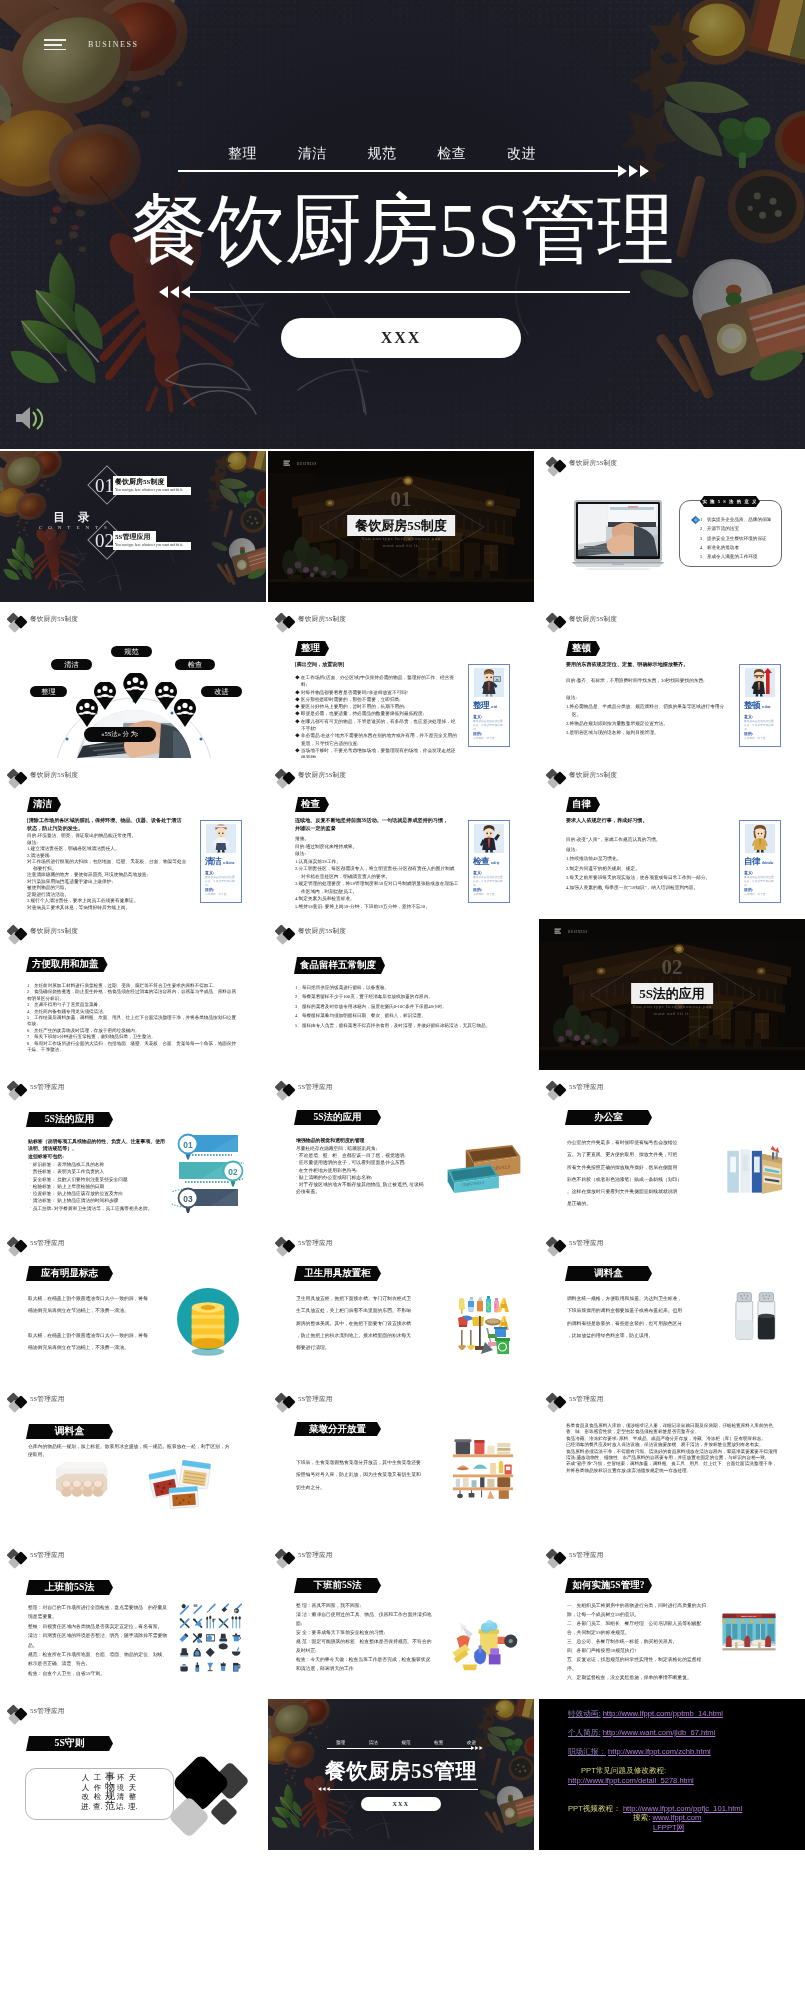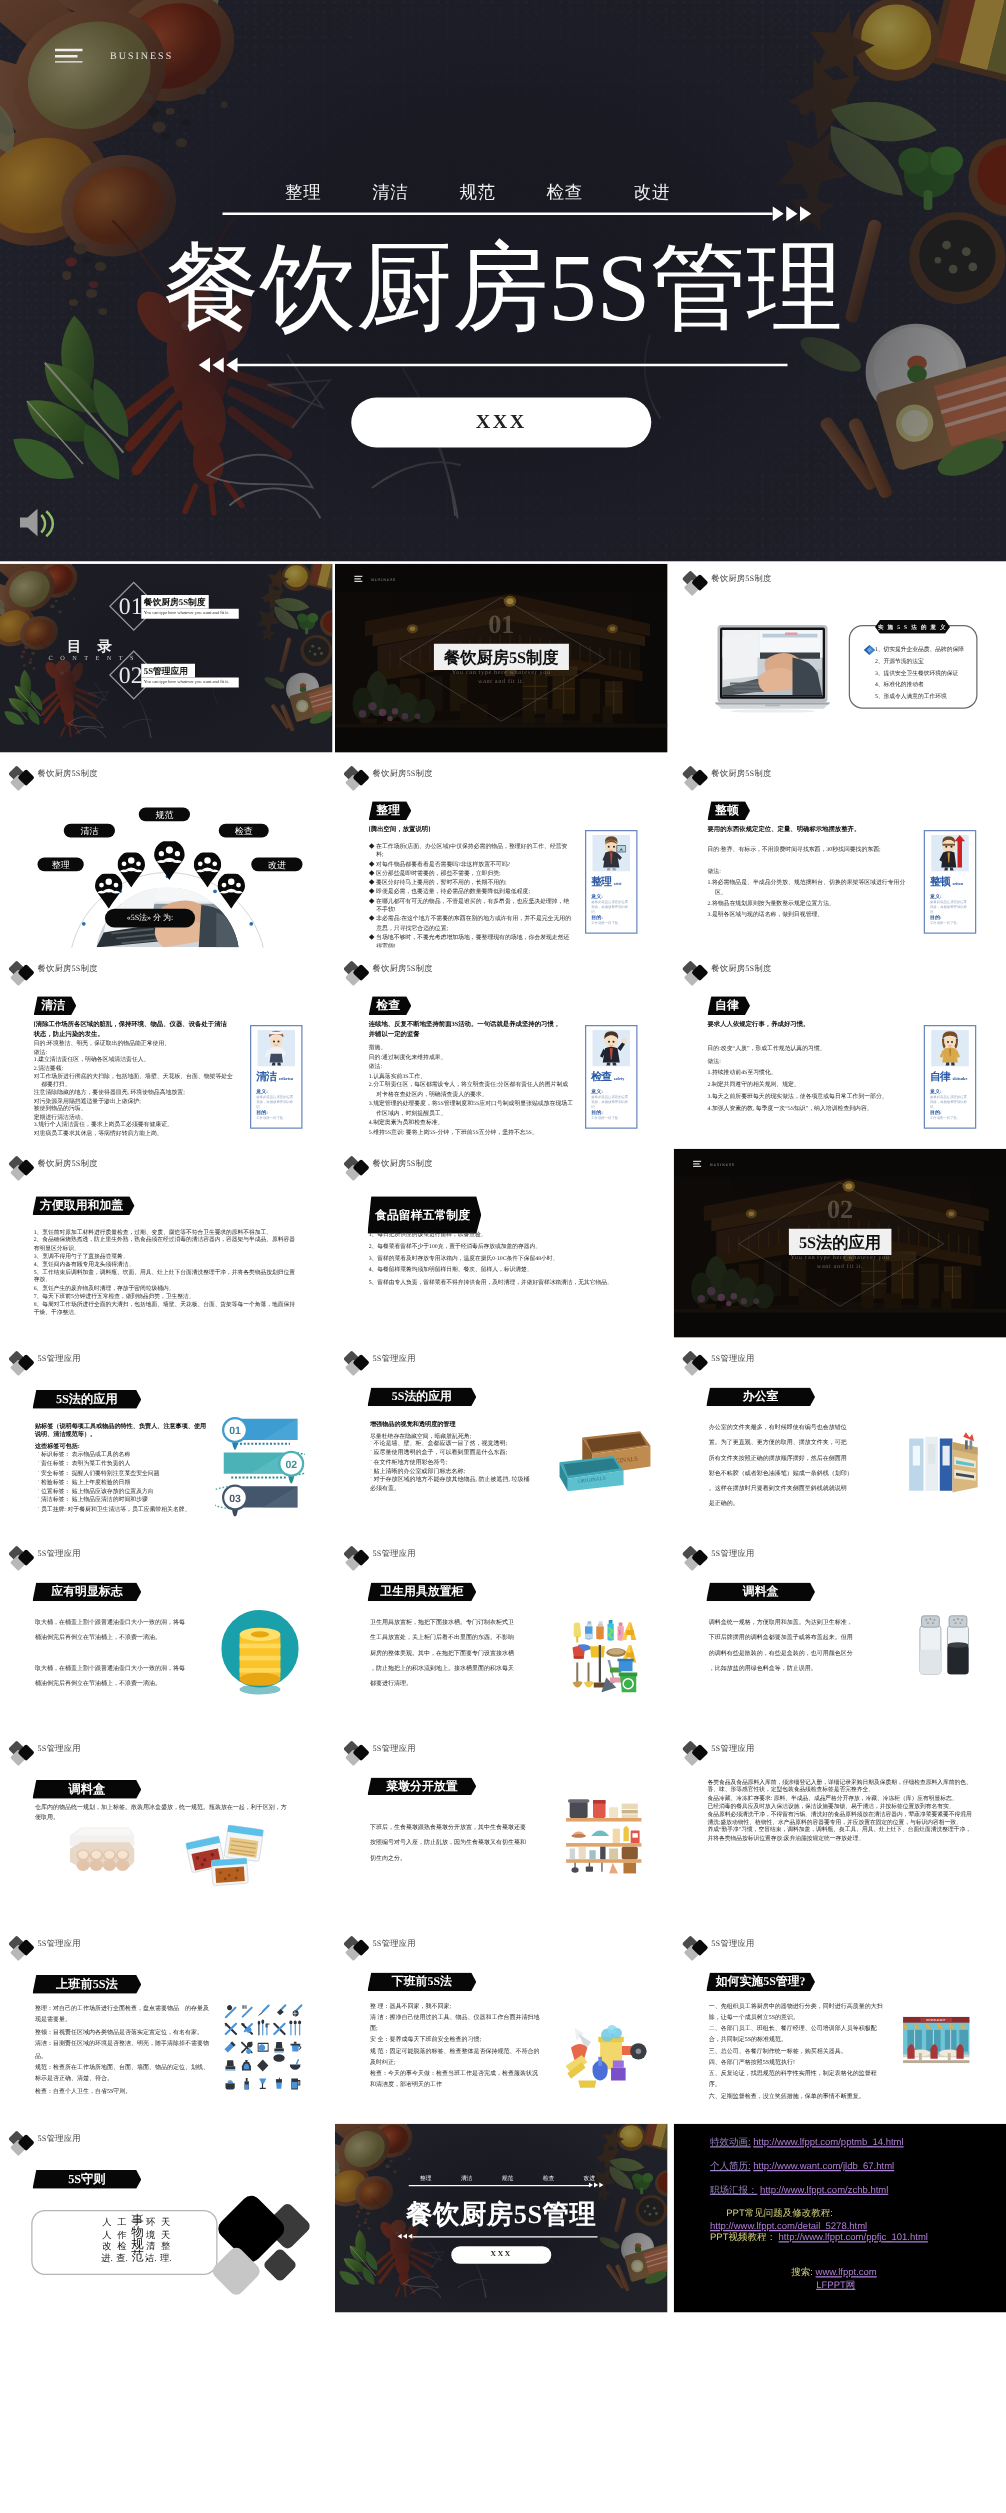--- a/index.html
+++ b/index.html
@@ -842,21 +842,21 @@
           <div>8、每周对工作场所进行全面的大清扫，包括地面、墙壁、天花板、台面、货架等每一个角落，地面保持干燥、干净整洁。</div>
         </div>
   </div>
   <div class="slide" style="left:268px;top:468px">
     <svg class="s-logo" viewBox="0 0 22 20">
       <rect x="1.0" y="2.2" width="9.2" height="9.2" rx="1.2" transform="rotate(-45 5.6 6.8)" fill="#4b4b4b"></rect>
       <rect x="2.4" y="9.0" width="9.0" height="9.0" rx="1.2" transform="rotate(-45 6.9 13.5)" fill="#b8b8b8"></rect>
       <rect x="8.2" y="5.0" width="9.2" height="9.2" rx="1.4" transform="rotate(-45 12.8 9.6)" fill="#0a0a0a"></rect>
     </svg>
     <div class="s-head">餐饮厨房5S制度</div>
-    <div class="banner" style="left:26px;top:38px;padding-right:9px;padding-left:7px;height:30px;font-size:9.5px;justify-content:flex-start;padding-left:6px;">食品留样五常制度</div>
+    <div class="banner" style="left:26px;top:38px;padding-right:9px;padding-left:7px;height:17px;font-size:9.5px;justify-content:flex-start;padding-left:6px;">食品留样五常制度</div>
     <div style="position:absolute;left:27px;top:64px;width:212px;font-size:4.6px;line-height:9.4px;color:#222;font-family:'Liberation Serif',serif">
           <div>1、每日把所供应的饭菜进行留样，以备查验。</div>
           <div>2、每餐菜看留样不少于100克，置于经消毒后存放或加盖的存器内。</div>
           <div>3、留样的菜看及时存放专用冰箱内，温度在摄氏0-10C条件下保留48小时。</div>
           <div>4、每餐留样菜肴均须加明留样日期、餐次、留样人，标识清楚。</div>
           <div>5、留样由专人负责，留样菜看不得弃掉供食用，及时清理，并做好留样冰箱清洁，无其它物品。</div>
         </div>
   </div>
   <div class="slide" style="left:539px;top:468px">
     <div class="sec">
@@ -1626,21 +1626,21 @@
       <div style="position:absolute;left:93px;top:98px;width:80px;height:14px;border-radius:7px;background:#fff;display:flex;align-items:center;justify-content:center;color:#222;font-size:6px;letter-spacing:1.4px;font-weight:700;font-family:'Liberation Serif',serif">XXX</div>
     </div>
   </div>
   <div class="slide" style="left:539px;top:1248px">
     <div class="links">
     <div class="lk" style="left:29px;top:10px"><span class="lbl">特效动画:</span> <a href="#">http://www.lfppt.com/pptmb_14.html</a></div>
     <div class="lk" style="left:29px;top:29px"><span class="lbl">个人简历:</span> <a href="#">http://www.want.com/jldb_67.html</a></div>
     <div class="lk" style="left:29px;top:48px"><span class="lbl">职场汇报：</span> <a href="#">http://www.lfppt.com/zchb.html</a></div>
     <div class="lk" style="left:42px;top:67px"><span class="lbly">PPT常见问题及修改教程:</span></div>
     <div class="lk" style="left:29px;top:77px"><a href="#">http://www.lfppt.com/detail_5278.html</a></div>
-    <div class="lk" style="left:29px;top:86px"><span class="lbly">PPT视频教程：</span> <a href="#">http://www.lfppt.com/ppfjc_101.html</a></div>
+    <div class="lk" style="left:29px;top:105px"><span class="lbly">PPT视频教程：</span> <a href="#">http://www.lfppt.com/ppfjc_101.html</a></div>
     <div class="lk" style="left:94px;top:114px"><span class="lbly">搜索:</span> <a href="#">www.lfppt.com</a></div>
     <div class="lk" style="left:114px;top:124px"><a href="#">LFPPT网</a></div>
     </div>
   </div>
 </div>
 
 
 </div>
 
 </body></html>

